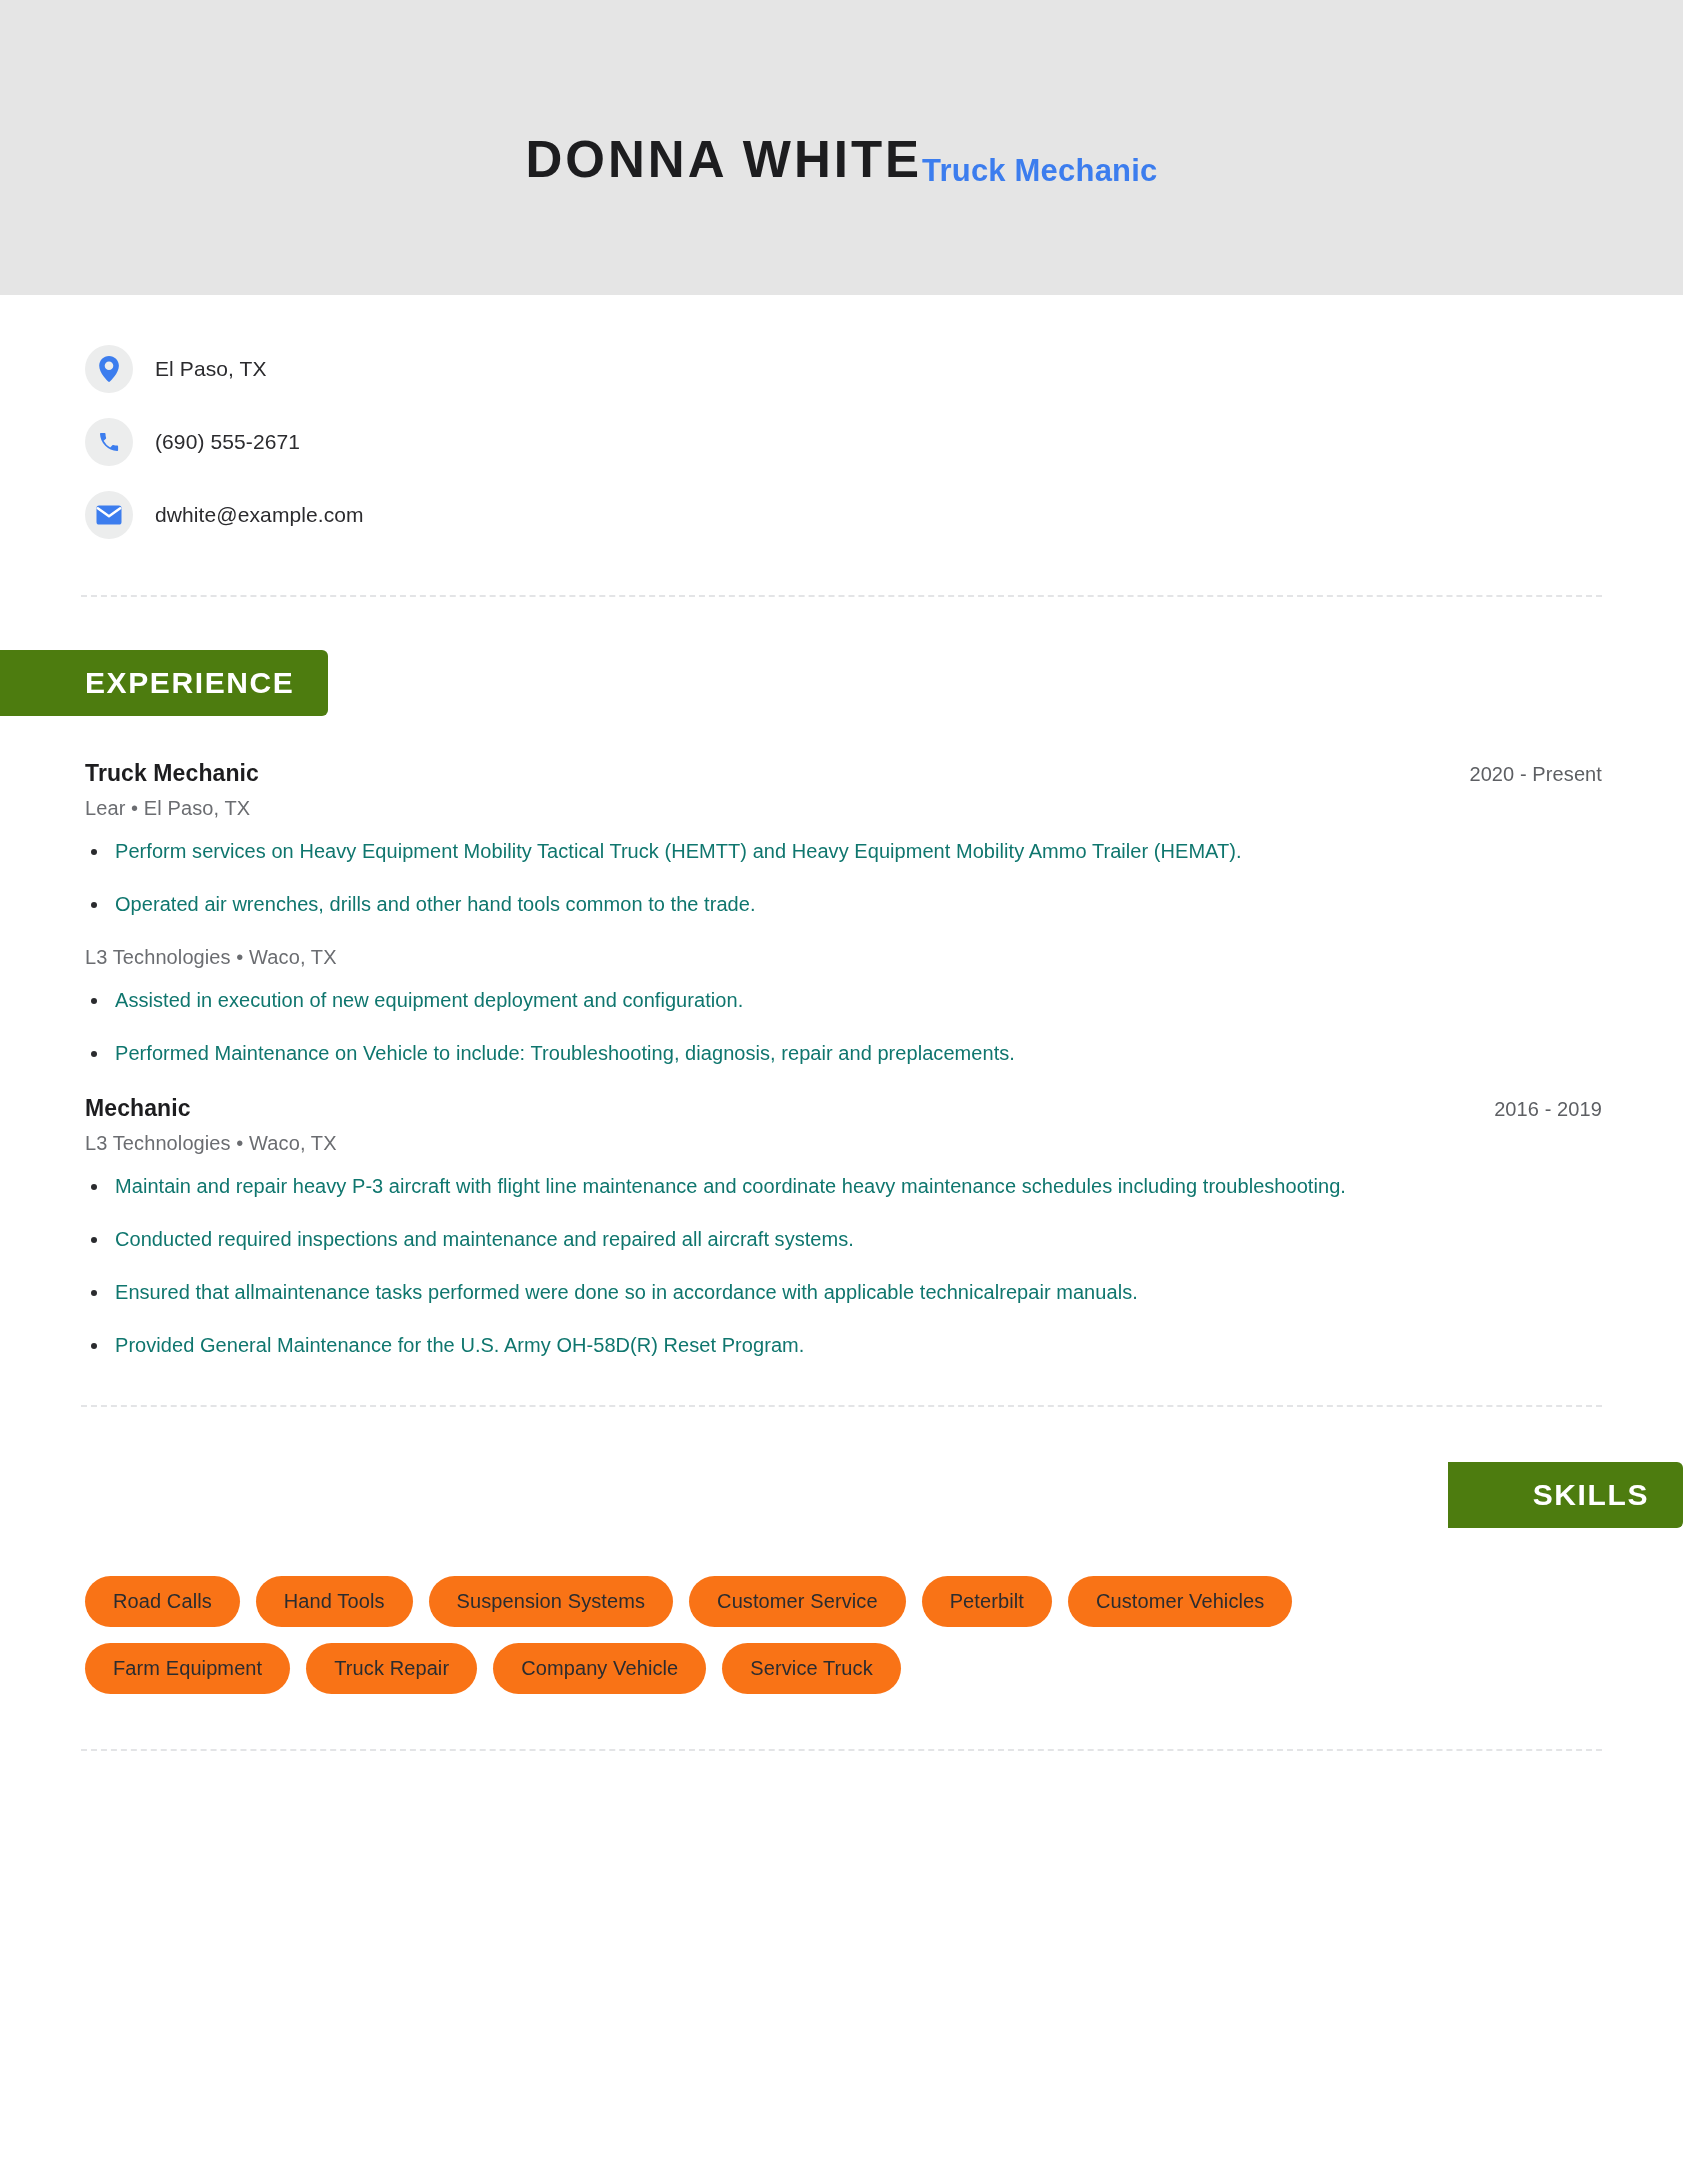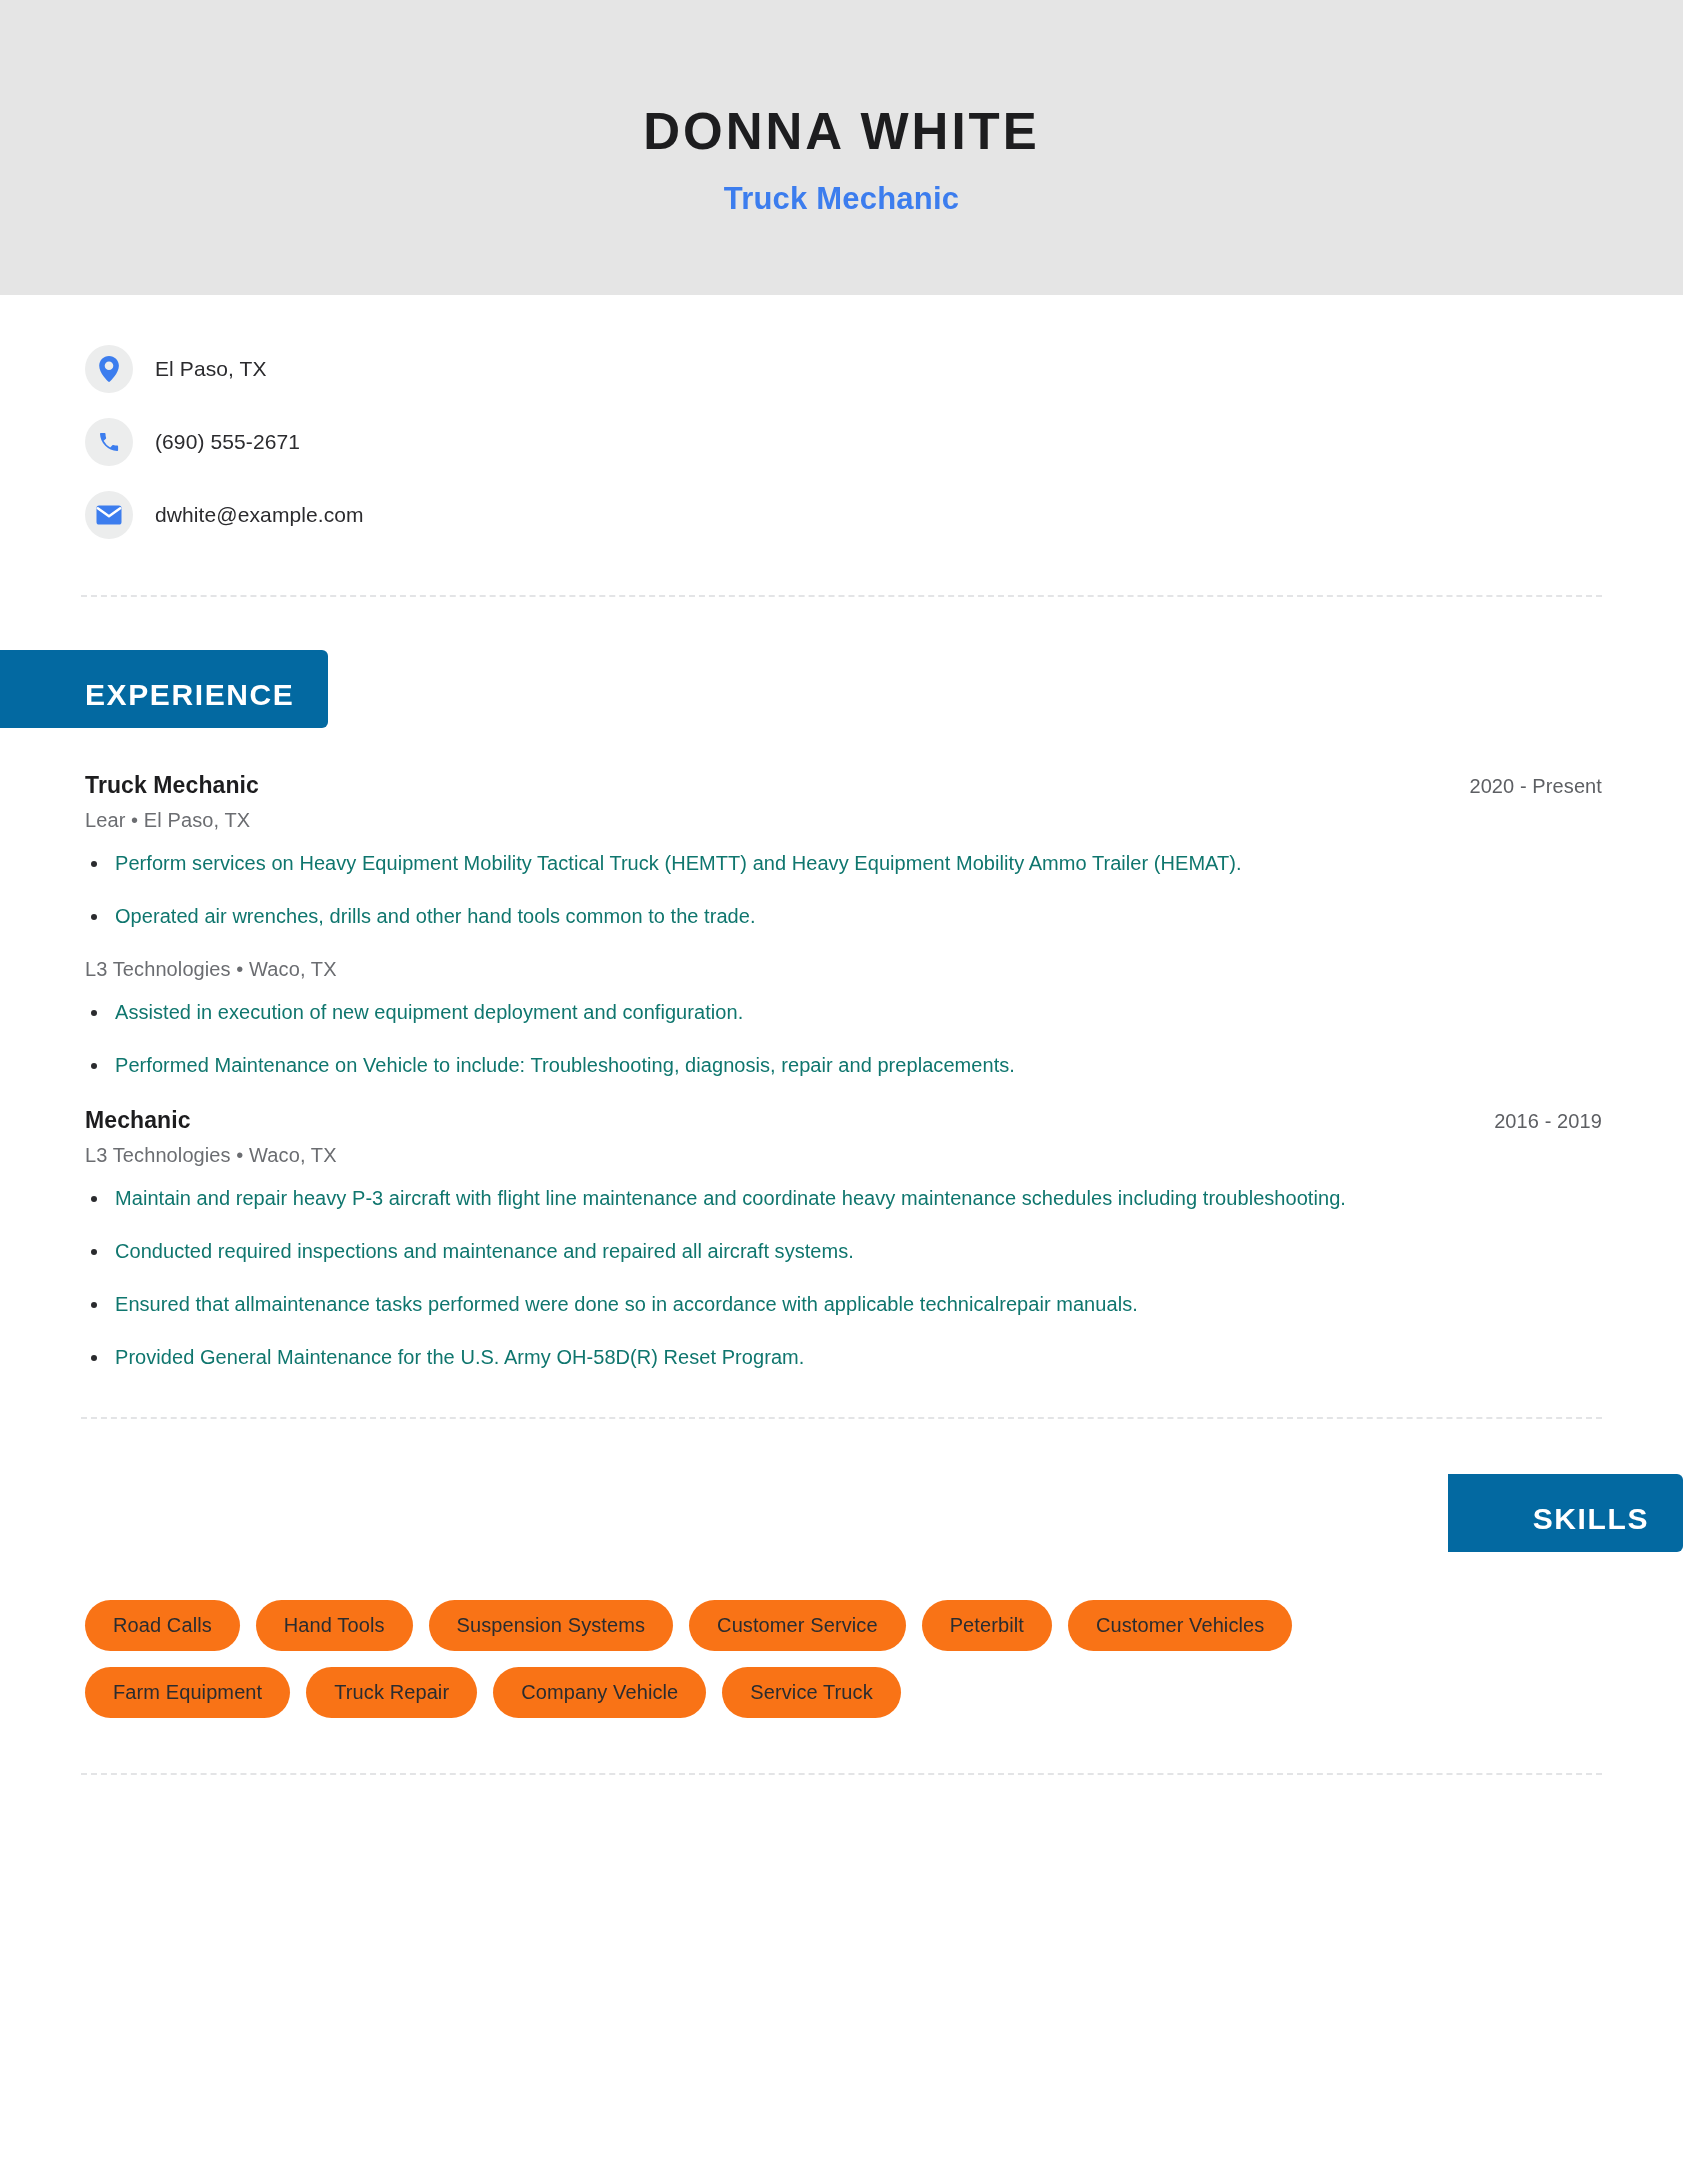--- a/index.html
+++ b/index.html
@@ -19,21 +19,21 @@
     background: #ffffff;
     overflow: hidden;
   }
 
   
   .header {
     width: 100%;
     height: 295px;
     background: #e5e5e5;
     display: flex;
-    flex-direction: column;
+    flex-direction: row;
     align-items: center;
     justify-content: center;
     padding-top: 26px;
   }
   .name {
     font-size: 51px;
     font-weight: 700;
     letter-spacing: 3px;
     color: #1d1d1f;
     line-height: 1.1;
@@ -83,26 +83,26 @@
     border-top: 2px dashed #e3e4e6;
     height: 0;
   }
   .divider.top-exp { margin-top: 55px; }
   .divider.pre-skills { margin-top: 44px; }
   .divider.bottom { margin-top: 55px; }
 
   
   .section-banner {
     display: inline-block;
-    background: #0369a1;
+    background: #4d7c0f;
     color: #ffffff;
     font-size: 30px;
     font-weight: 700;
     letter-spacing: 1.6px;
-    padding: 28px 34px 16px 85px;
+    padding: 16px 34px 16px 85px;
     border-top-right-radius: 6px;
     border-bottom-right-radius: 6px;
     margin-left: 0;
   }
   .banner-holder { margin-top: 53px; }
   .banner-holder.skills { margin-top: 55px; text-align: right; }
 
   
   .exp-list { padding: 0 81px 0 85px; margin-top: 44px; }
 

